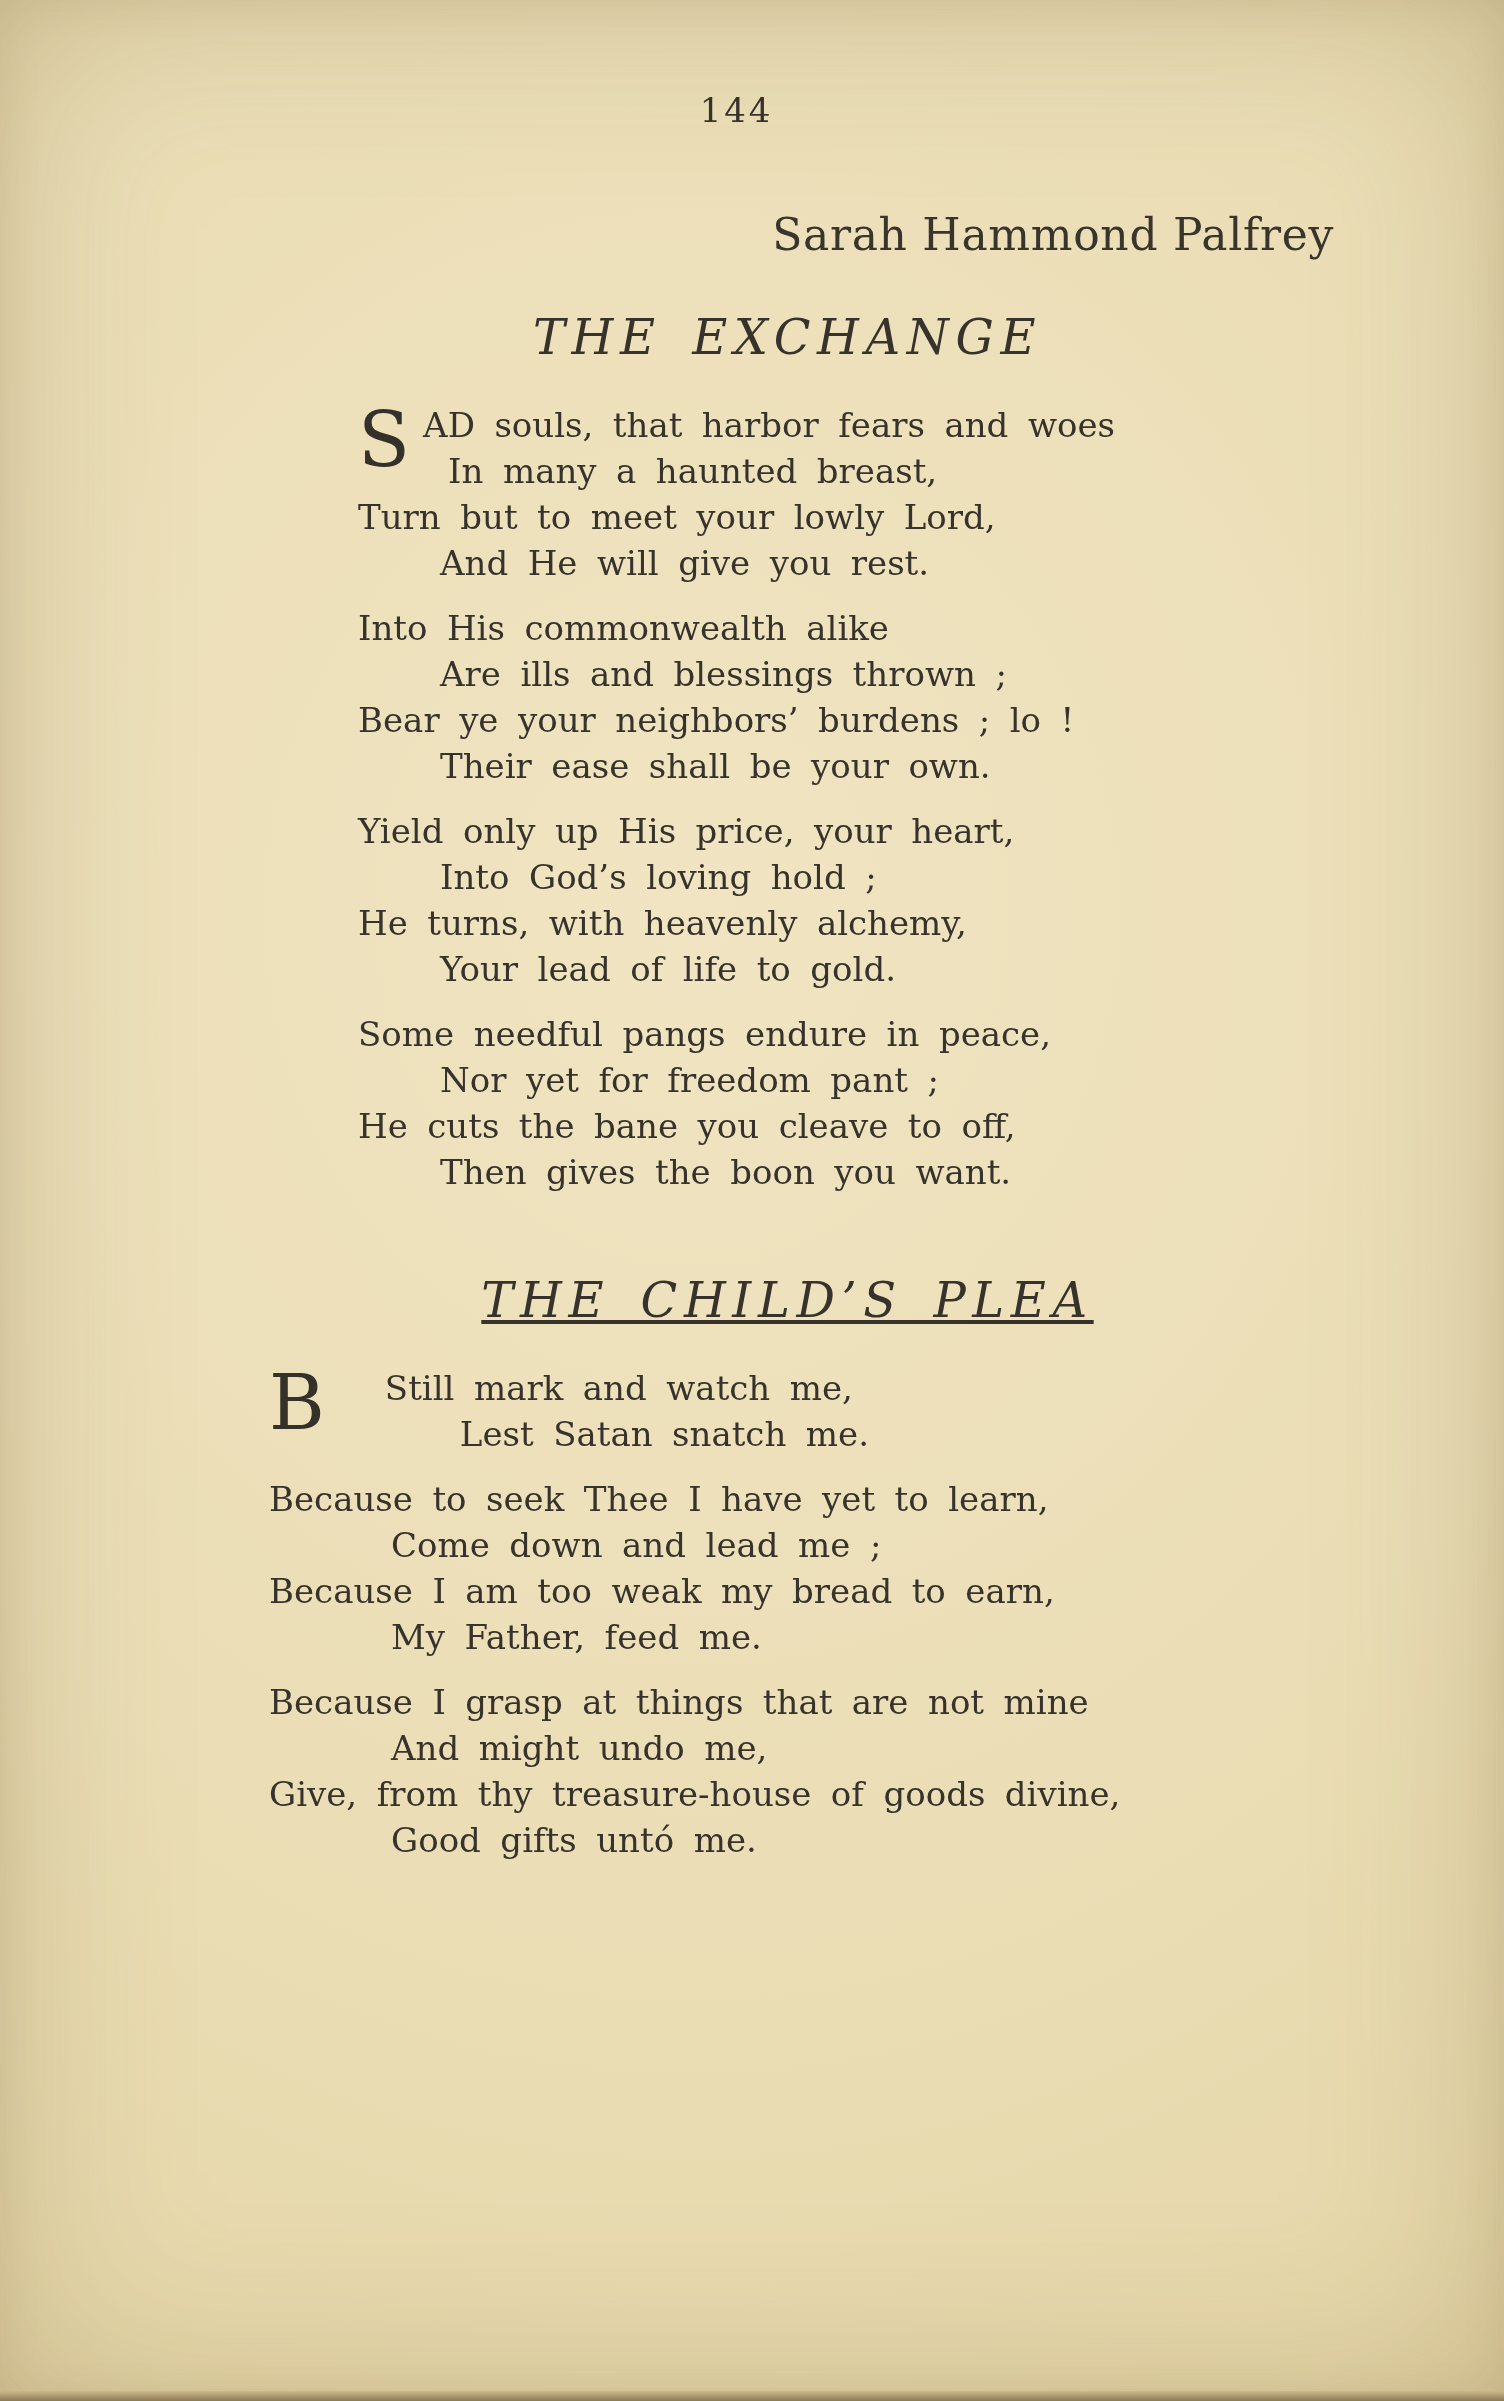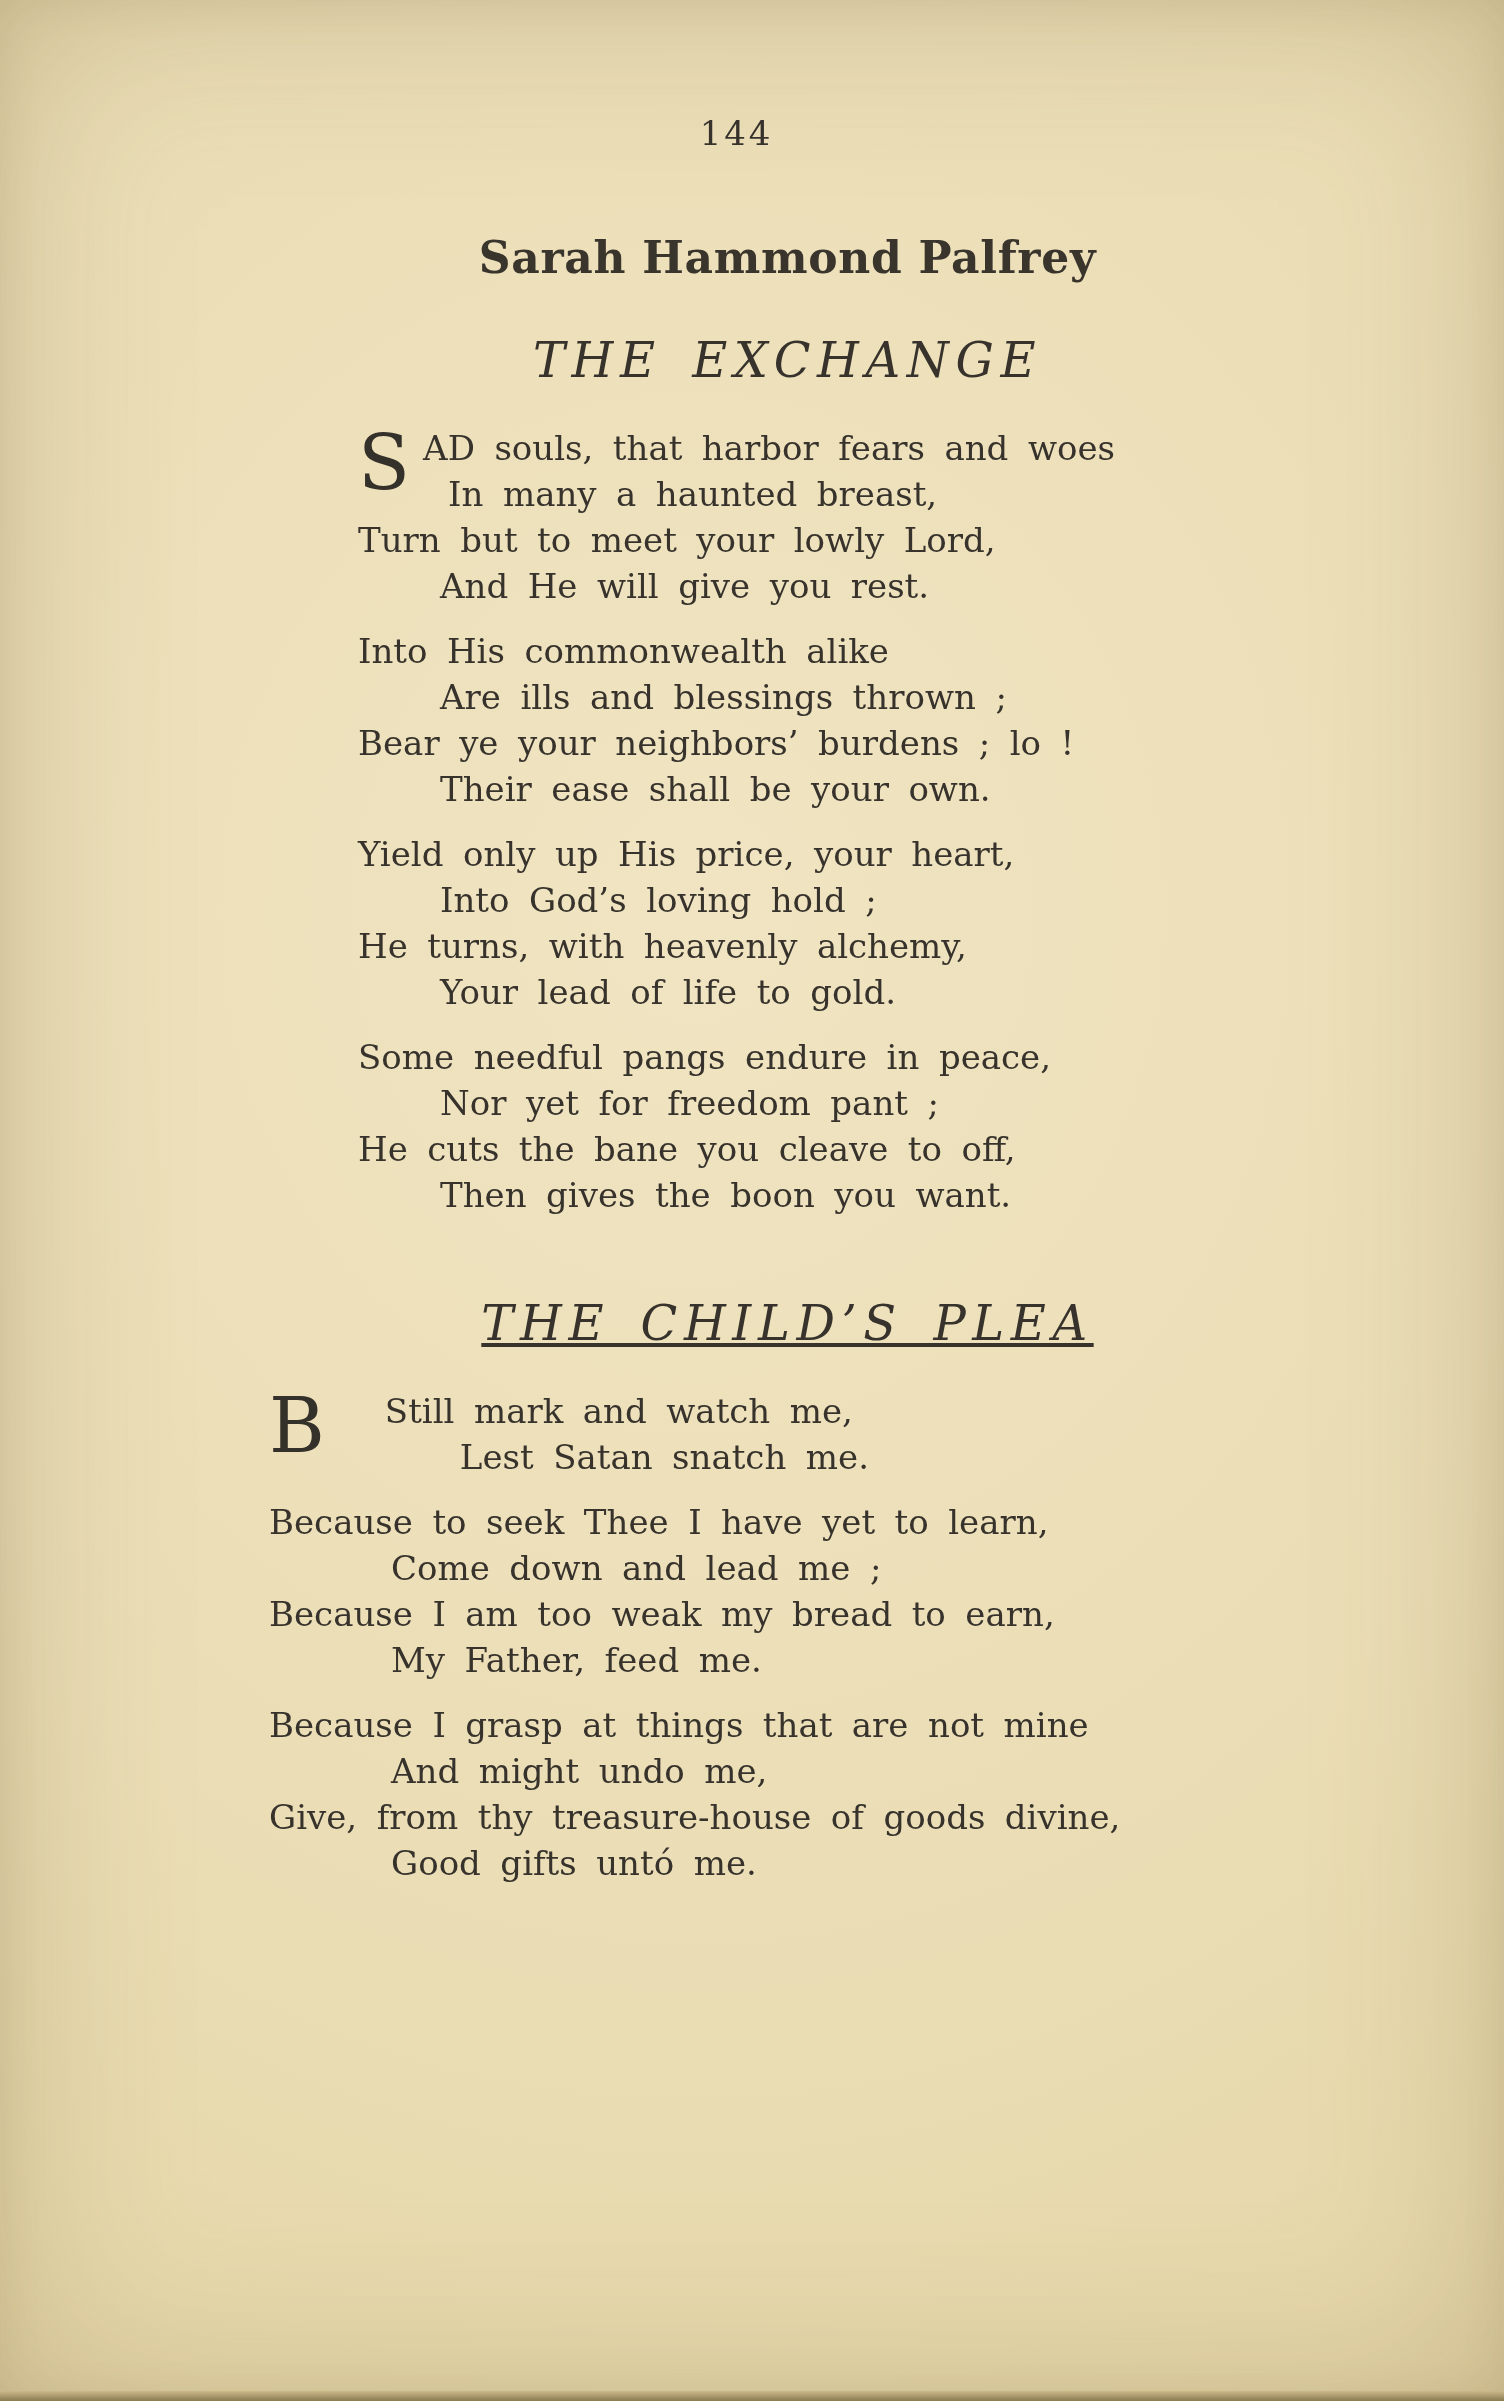--- a/index.html
+++ b/index.html
@@ -18,33 +18,33 @@
       radial-gradient(ellipse 130% 90% at 46% 38%, #f0e4c2 0%, #ebdeb6 45%, #e6d7a9 78%, #ddcb97 100%);
   }
   .paper::after {
     content:""; position:absolute; inset:0;
     box-shadow: inset 0 0 189px rgba(120,98,55,0.28), inset 0 0 44px rgba(120,98,55,0.12);
   }
   .content {
     position:relative;
     width:1093px;
     margin-left:241px;
-    padding-top:113px;
+    padding-top:90px;
   }
   .page-number {
     text-align:center;
     font-size:34px;
     letter-spacing:2.9px;
     margin-bottom:79px;
     transform:translateX(-51px);
   }
   .author-heading {
-    text-align:center;
+    text-align:right;
     font-size:44px;
-    font-weight:bold;
+    font-weight:normal;
     letter-spacing:0.7px;
     margin-bottom:54px;
     color:#3a352c;
   }
   .poem-title {
     text-align:center;
     font-style:italic;
     font-weight:normal;
     font-size:48px;
     letter-spacing:6.6px;

